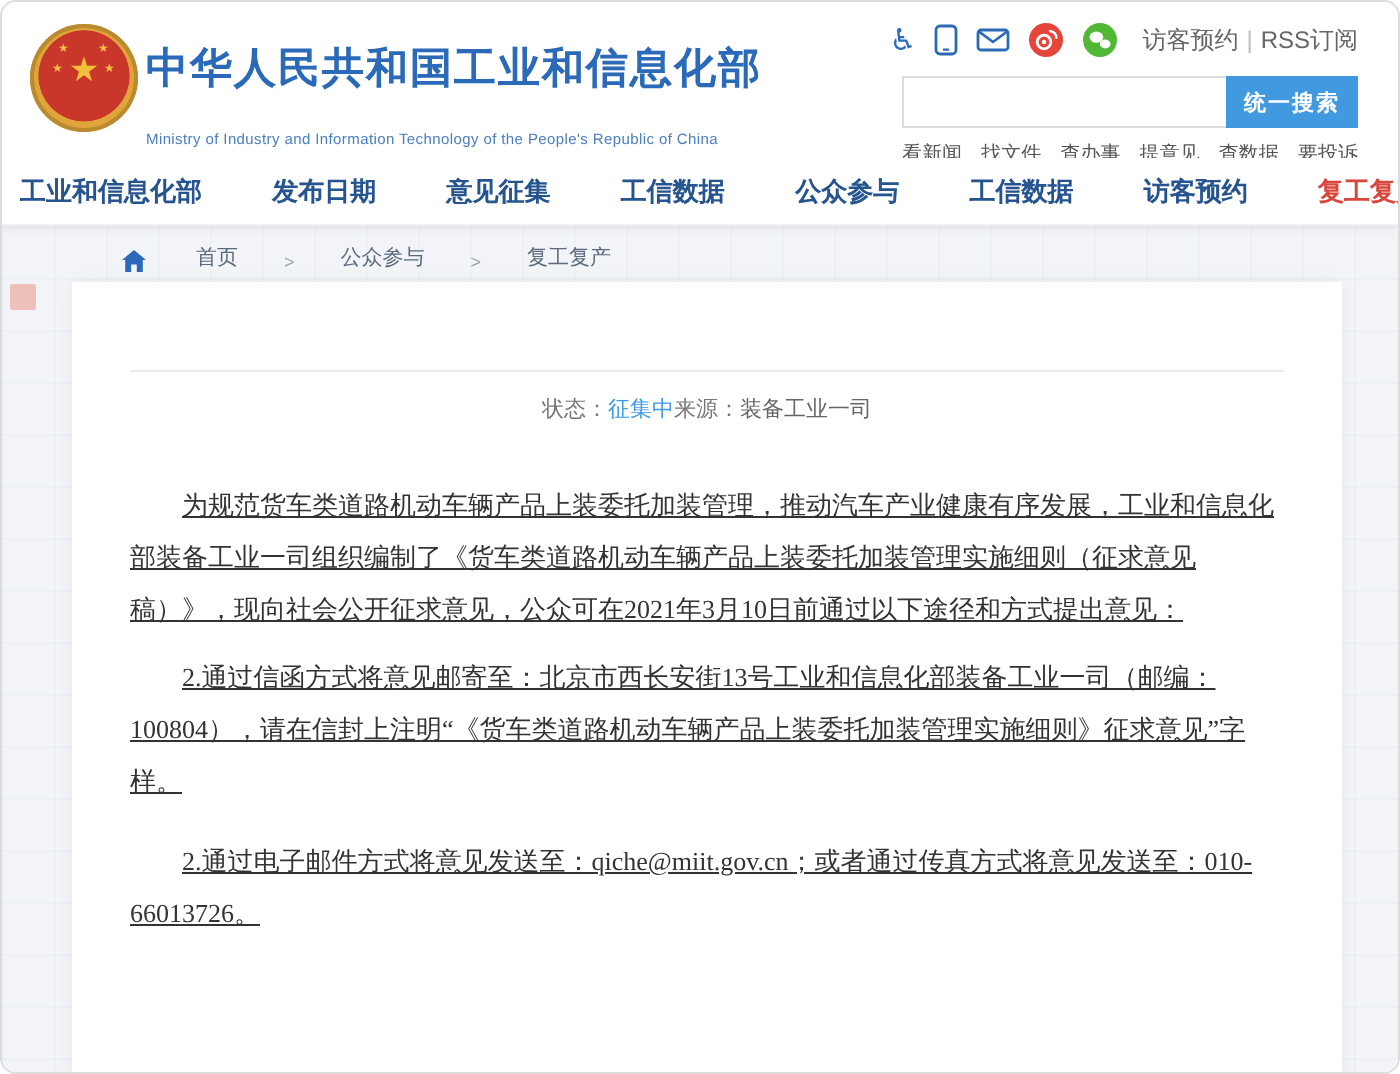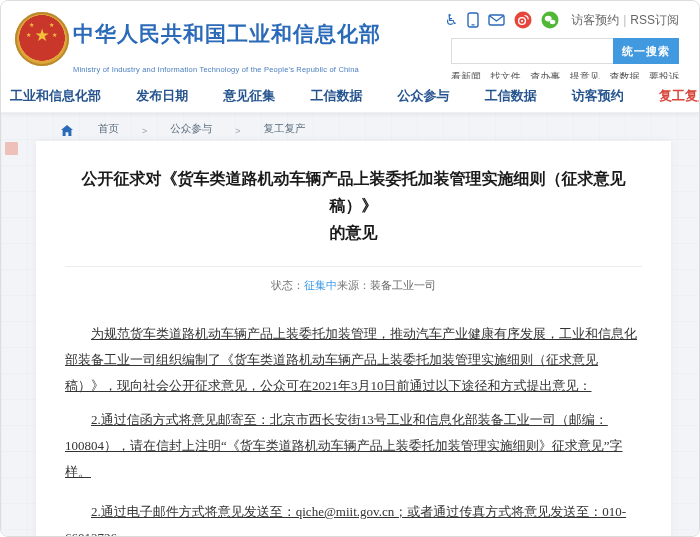--- a/index.html
+++ b/index.html
@@ -170,24 +170,20 @@
       <span class="bc-link">首页</span>
       <span class="bc-sep">&gt;</span>
       <span class="bc-link">公众参与</span>
       <span class="bc-sep">&gt;</span>
       <span>复工复产</span>
     </div>
 
     <div class="ribbon-marker"></div>
 
     <div class="card">
-      <div class="doc-title">
-        <div>公开征求对《货车类道路机动车辆产品上装委托加装管理实施细则（征求意见稿）》</div>
-        <div>的意见</div>
-      </div>
 
       <hr class="meta-divider">
 
       <div class="meta-row">
         <span><span>状态：</span><span class="status-val">征集中</span></span>
         <span><span>来源：</span><span class="val">装备工业一司</span></span>
       </div>
 
       <div class="doc-body">
         <p>为规范货车类道路机动车辆产品上装委托加装管理，推动汽车产业健康有序发展，工业和信息化部装备工业一司组织编制了《货车类道路机动车辆产品上装委托加装管理实施细则（征求意见稿）》，现向社会公开征求意见，公众可在2021年3月10日前通过以下途径和方式提出意见：</p>

